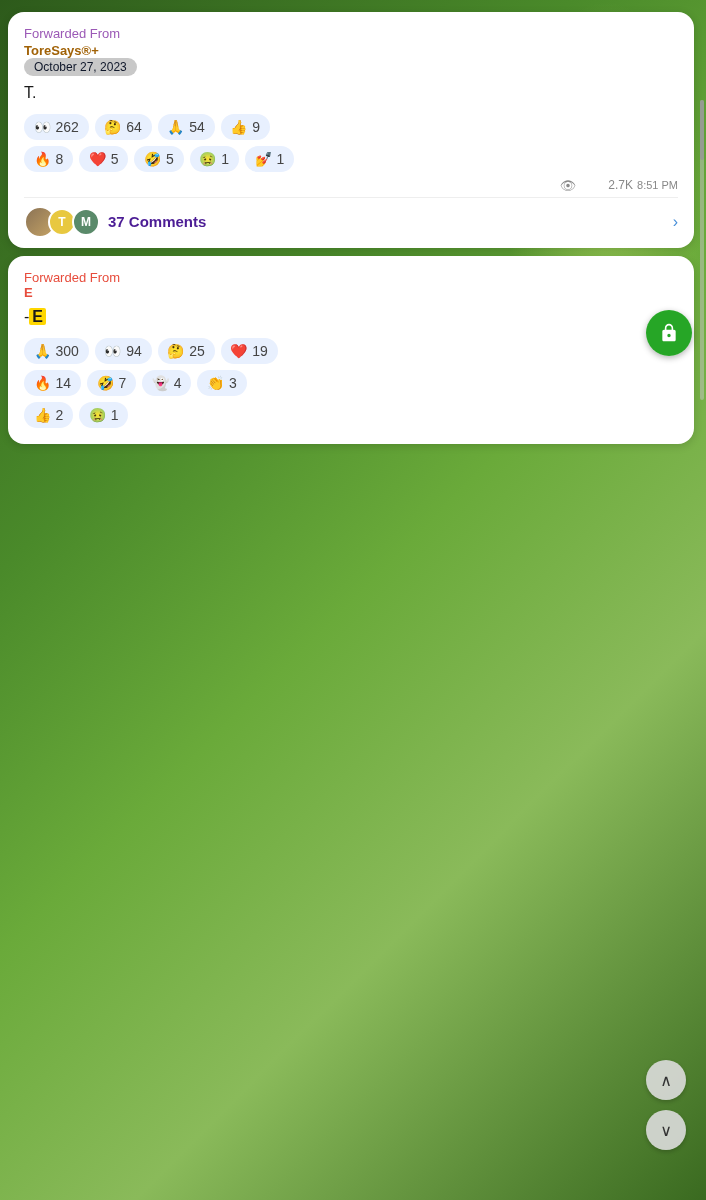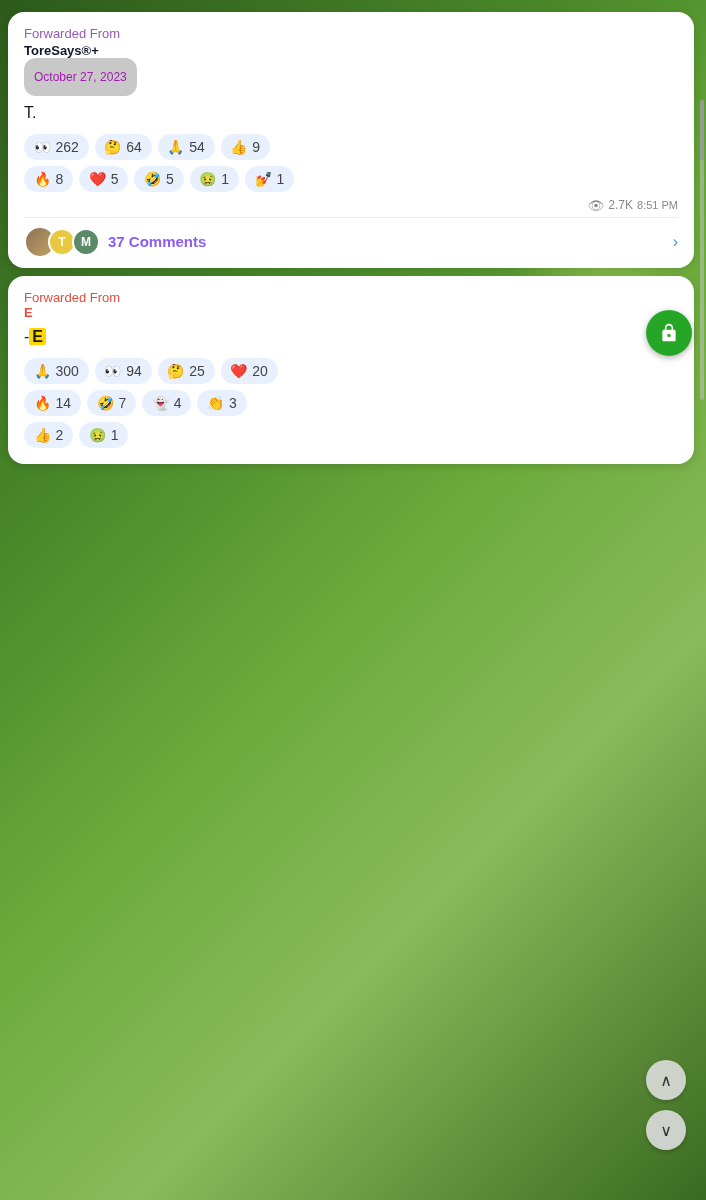--- a/index.html
+++ b/index.html
@@ -49,42 +49,42 @@
 
     .forwarded-label {
       font-size: 13px;
       color: #9b59b6;
       font-weight: 500;
       line-height: 1.3;
     }
 
     .forwarded-author {
       font-size: 13px;
-      color: #0f172a;
+      color: #a16207;
       font-weight: 600;
     }
 
     .forwarded-header {
       display: flex;
       justify-content: flex-start;
       align-items: flex-start;
       margin-bottom: 8px;
       flex-direction: column;
     }
 
     .forwarded-header-left {
       display: flex;
       flex-direction: column;
     }
 
     .date-badge {
       background: #c8c8c8;
-      color: #a21caf;
+      color: #0f172a;
       border-radius: 12px;
-      padding: 12px 10px;
+      padding: 2px 10px;
       font-size: 12px;
       font-weight: 500;
       white-space: nowrap;
     }
 
     .message-text {
       font-size: 16px;
       color: #1a1a1a;
       line-height: 1.5;
       margin-bottom: 8px;
@@ -131,20 +131,21 @@
       justify-content: flex-end;
       align-items: center;
       gap: 4px;
       margin-top: 4px;
       margin-bottom: 4px;
     }
 
     .meta-views {
       font-size: 12px;
       color: #888;
+      margin-left: 28px;
     }
 
     .meta-time {
       font-size: 11px;
       color: #888;
     }
 
     
     .comments-row {
       display: flex;
@@ -193,21 +194,21 @@
       align-items: center;
       justify-content: center;
       color: #fff;
       font-size: 12px;
       font-weight: 700;
       border: 2px solid #fff;
     }
 
     .comments-text {
       font-size: 15px;
-      color: #8b5cf6;
+      color: #4c1d95;
       font-weight: 600;
       text-align: right;
     }
 
     .comments-arrow {
       margin-left: auto;
       font-size: 16px;
       color: #4a90d9;
     }
 
@@ -390,21 +391,21 @@
       <div class="reaction-pill">
         <span>👀</span>
         <span class="reaction-count">94</span>
       </div>
       <div class="reaction-pill">
         <span>🤔</span>
         <span class="reaction-count">25</span>
       </div>
       <div class="reaction-pill">
         <span>❤️</span>
-        <span class="reaction-count">20</span>
+        <span class="reaction-count">19</span>
       </div>
     </div>
 
     <div class="reactions-row">
       <div class="reaction-pill">
         <span>🔥</span>
         <span class="reaction-count">14</span>
       </div>
       <div class="reaction-pill">
         <span>🤣</span>

